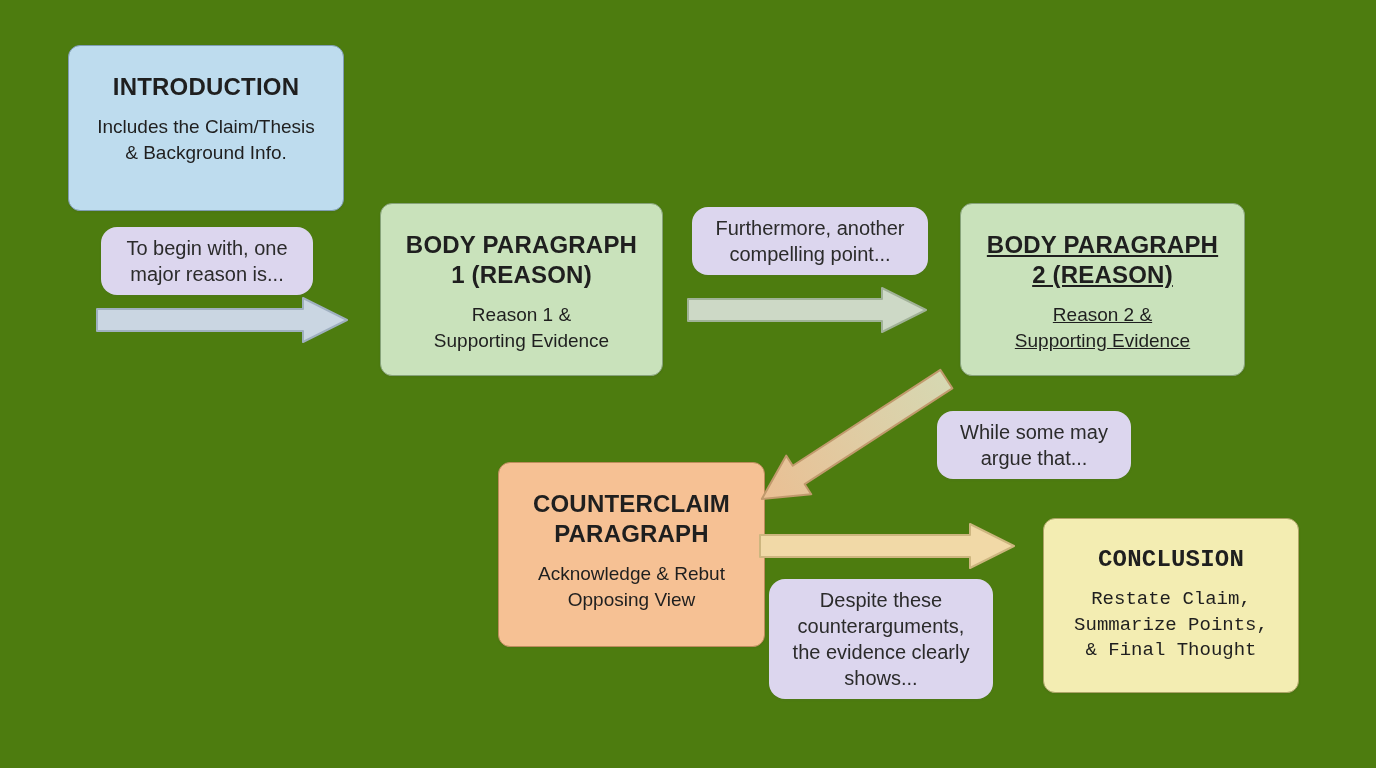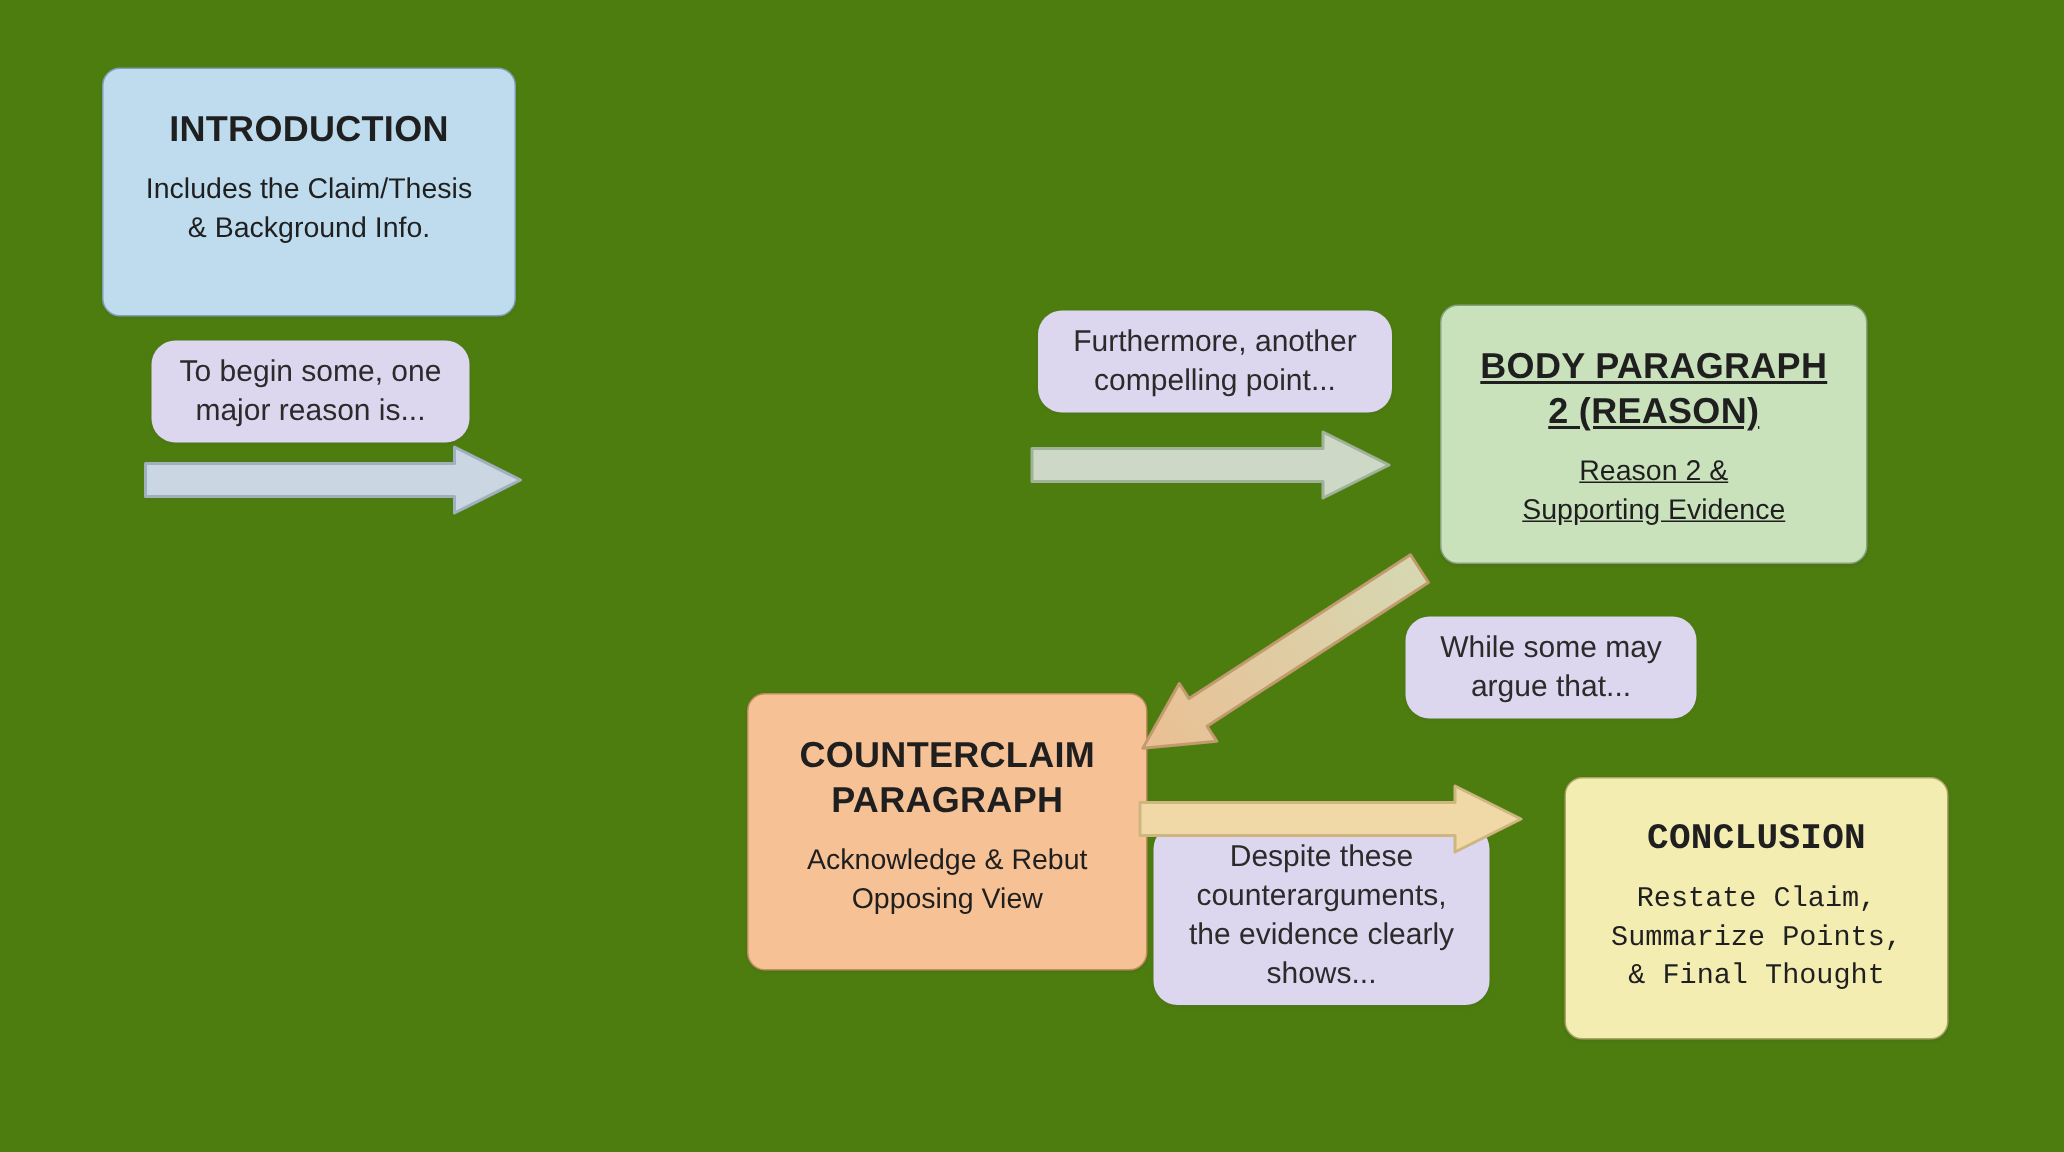--- a/index.html
+++ b/index.html
@@ -56,21 +56,21 @@
     box-sizing:border-box;
     font-size:20px;
     line-height:1.3;
     text-align:center;
     color:#2b2b2b;
     box-shadow:0 1px 2px rgba(80,80,110,0.12);
   }
   .pill-1{left:101px; top:227px; width:212px;}
   .pill-2{left:692px; top:207px; width:236px;}
   .pill-3{left:937px; top:411px; width:194px;}
-  .pill-4{left:769px; top:550px; width:224px;}
+  .pill-4{left:769px; top:579px; width:224px;}
 
   .arrow-svg{position:absolute; overflow:visible;}
   .arrow-a1{left:95px;  top:296px;}
   .arrow-a2{left:686px; top:286px;}
   .arrow-a4{left:758px; top:522px;}
   .arrow-a3{
     left:948px; top:351px;
     transform:rotate(147deg);
     transform-origin:0 27px;
   }
@@ -78,37 +78,41 @@
 </head>
 <body>
 
 <div class="canvas">
 
   <div class="box box-intro" style="background: rgb(190, 220, 238);">
     <div class="box-title">INTRODUCTION</div>
     <div class="box-body">Includes the Claim/Thesis &amp; Background Info.</div>
   </div>
 
+  <div class="box box-body1" style="background: rgb(201, 226, 187);">
+    <div class="box-title">BODY PARAGRAPH 1 (REASON)</div>
+    <div class="box-body">Reason 1 &amp; Supporting Evidence</div>
+  </div>
 
   <div class="box box-body2" style="background: rgb(201, 226, 187);">
     <div class="box-title">BODY PARAGRAPH 2 (REASON)</div>
     <div class="box-body">Reason 2 &amp; Supporting Evidence</div>
   </div>
 
   <div class="box box-counter" style="background: rgb(246, 193, 148);">
     <div class="box-title">COUNTERCLAIM PARAGRAPH</div>
     <div class="box-body">Acknowledge &amp; Rebut Opposing View</div>
   </div>
 
   <div class="box box-concl" style="background: rgb(243, 237, 178);">
     <div class="box-title">CONCLUSION</div>
     <div class="box-body">Restate Claim, Summarize Points, &amp; Final Thought</div>
   </div>
 
-  <div class="pill pill-1">To begin some, one major reason is...</div>
+  <div class="pill pill-1">To begin with, one major reason is...</div>
   <div class="pill pill-2">Furthermore, another compelling point...</div>
   <div class="pill pill-3">While some may argue that...</div>
   <div class="pill pill-4">Despite these counterarguments, the evidence clearly shows...</div>
 
   <svg class="arrow-svg arrow-a1" width="256" height="48">
     <polygon points="2,13 208,13 208,2 252,24 208,46 208,35 2,35" fill="#cad6e2" stroke="#9fb0bf" stroke-width="2" stroke-linejoin="round"></polygon>
   </svg>
 
   <svg class="arrow-svg arrow-a2" width="244" height="48">
     <polygon points="2,13 196,13 196,2 240,24 196,46 196,35 2,35" fill="#cdd9c6" stroke="#a0b297" stroke-width="2" stroke-linejoin="round"></polygon>

